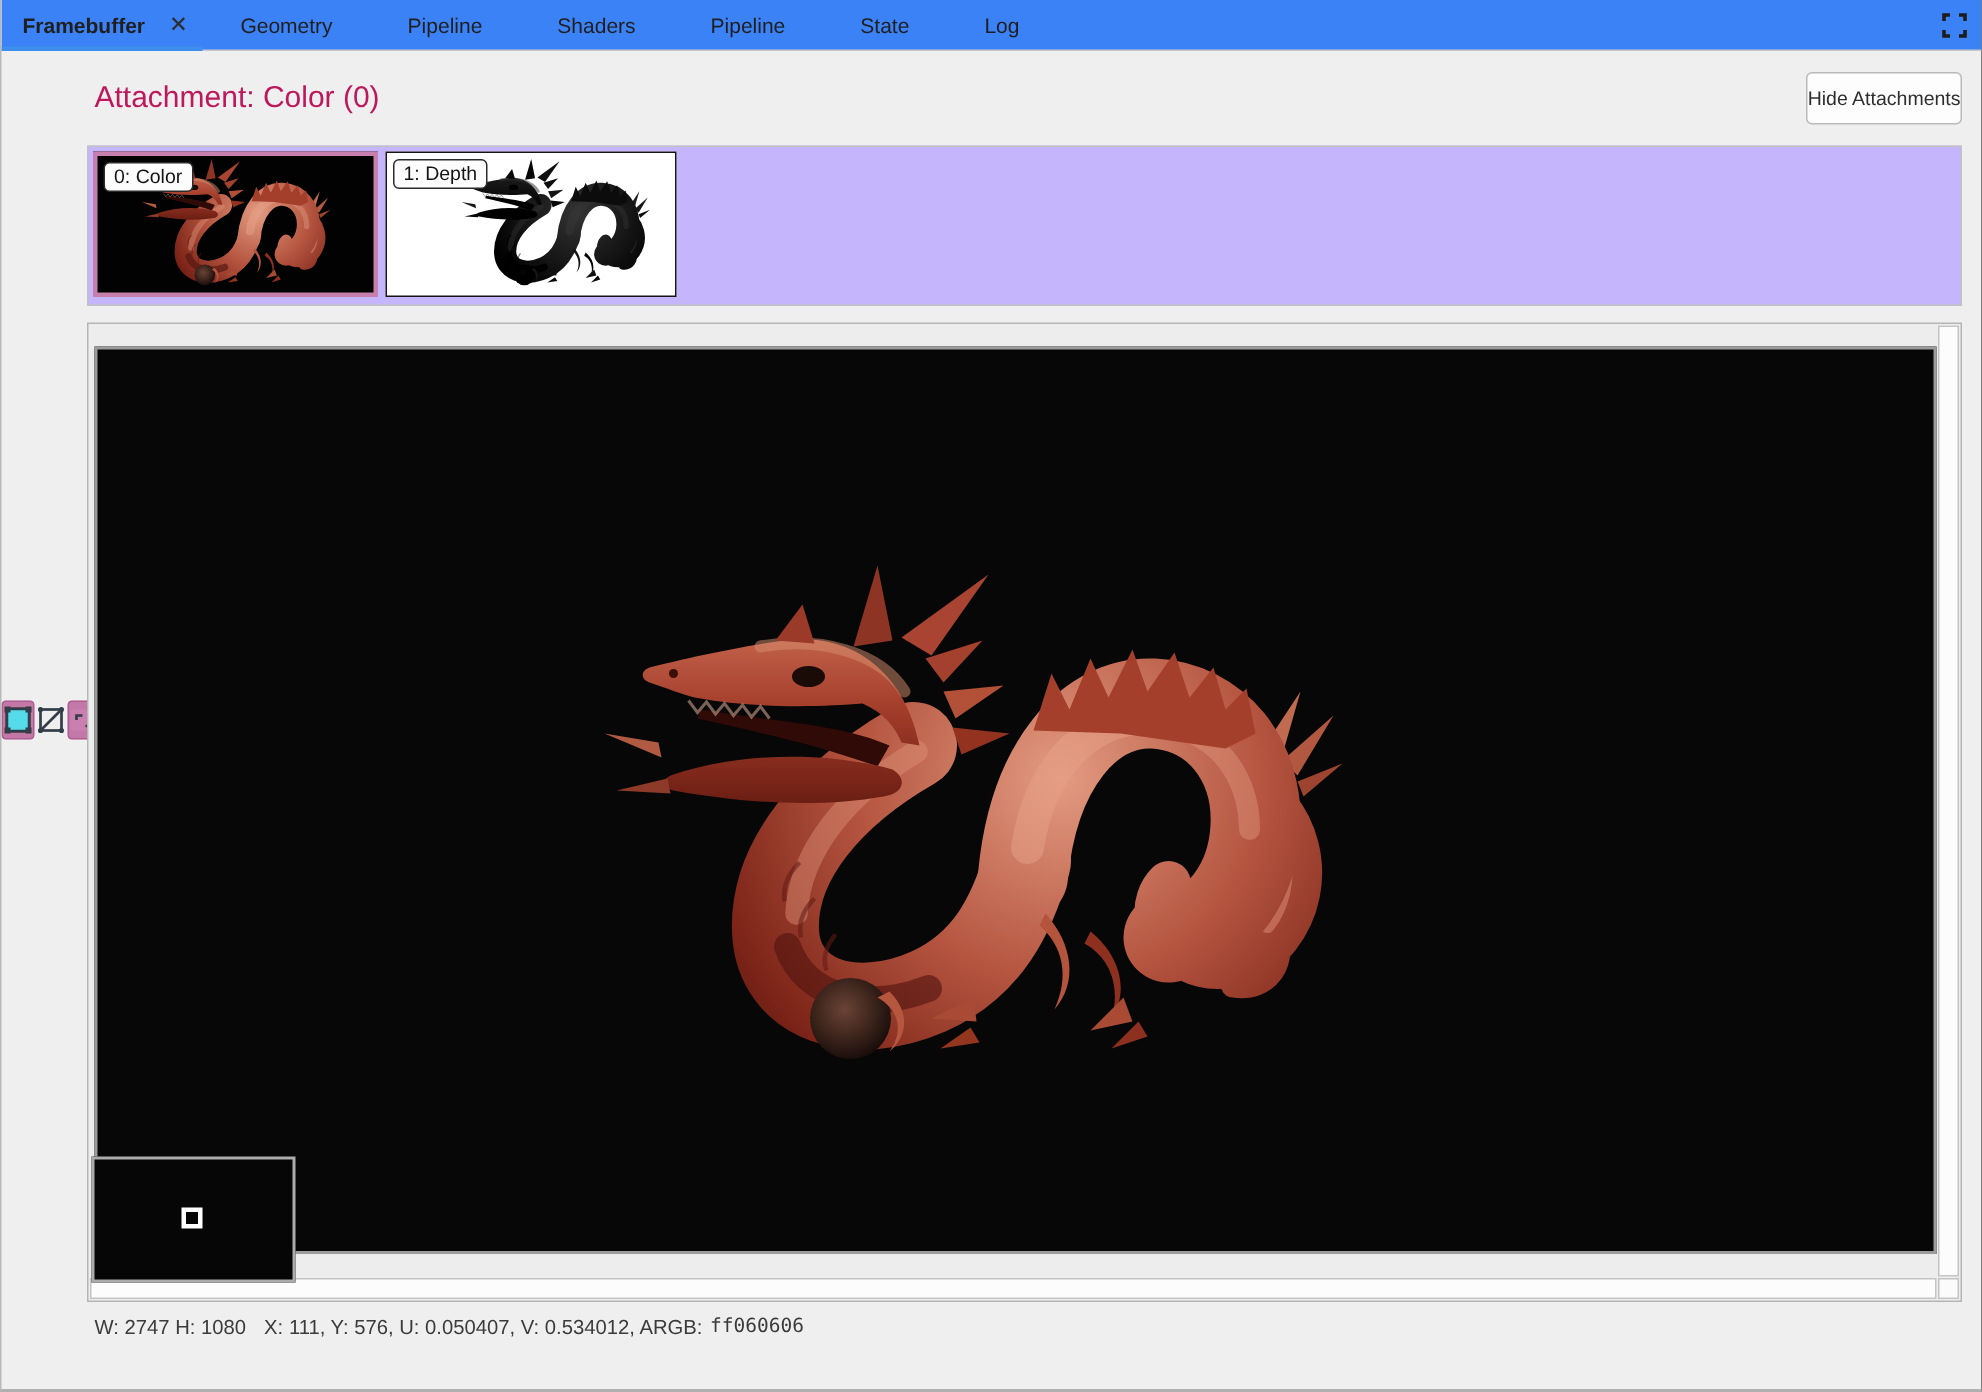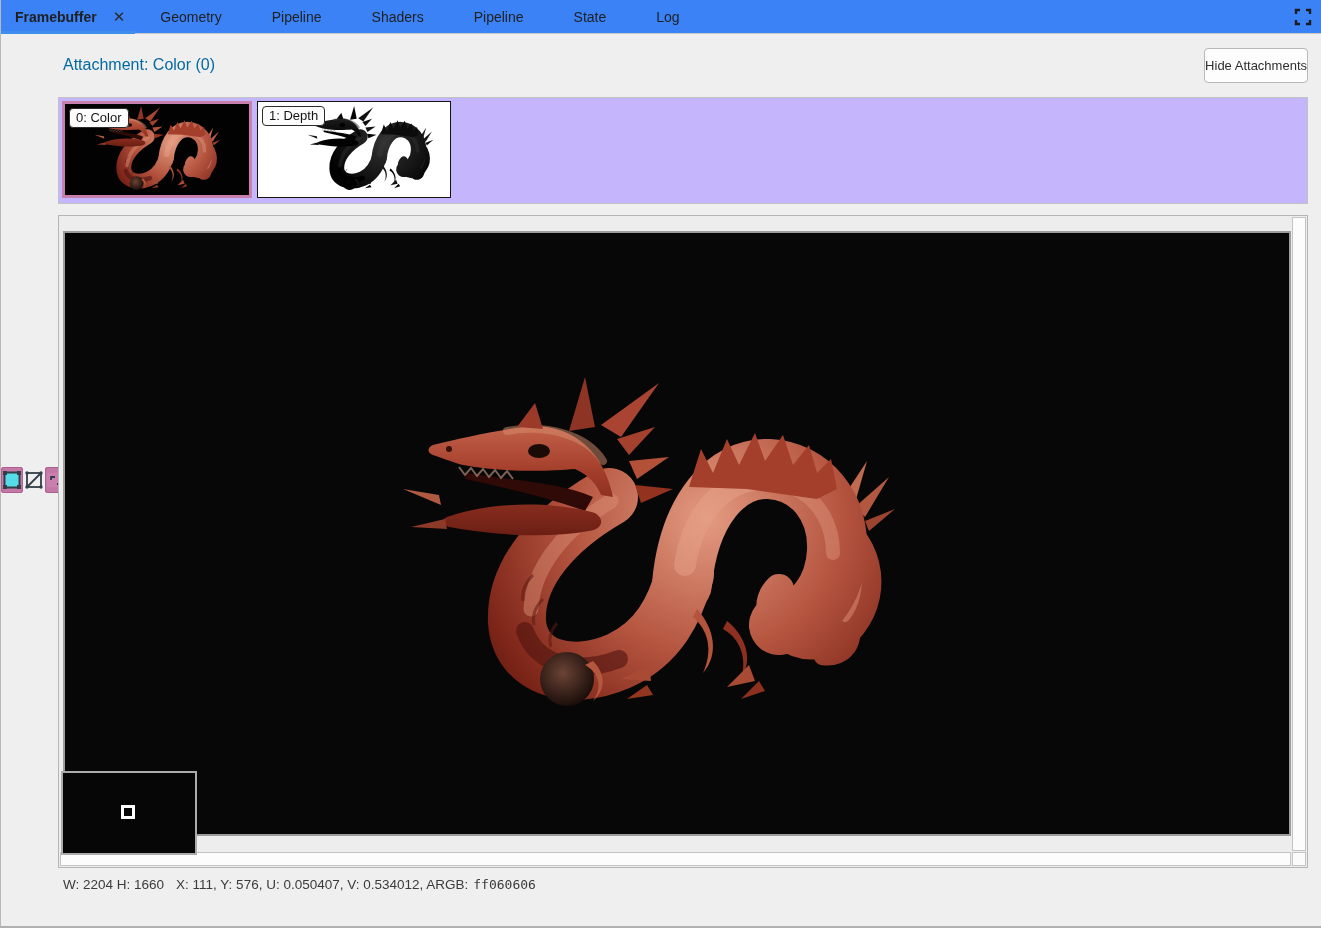--- a/index.html
+++ b/index.html
@@ -16,21 +16,21 @@
   .tab .close{margin-left:16px;font-size:15px;font-weight:normal;color:#2b2b2b;line-height:1;}
   .fsbtn{position:absolute;right:7px;top:6px;width:22px;height:22px;display:flex;align-items:center;justify-content:center;}
   
   .side{position:absolute;left:0;top:33px;width:53px;bottom:0;display:flex;flex-direction:row;align-items:center;}
   .tbtn{width:30px;height:26px;display:flex;align-items:center;justify-content:center;border-radius:3px;margin:0;}
   .tbtn.active{background:#c478a7;box-shadow:inset 0 0 0 1px #ad5f93;}
   .sp11{height:11px;}.sp10{height:10px;}.sp13{height:13px;}.sp16{height:16px;}.sp1{height:1px;}
   
   .main{position:absolute;left:57px;top:33px;right:13px;bottom:0;}
   .attach-row{height:64px;position:relative;display:flex;align-items:center;}
-  .attach-label{font-size:16px;color:#0369a1;padding-left:5px;}
+  .attach-label{font-size:20px;color:#be185d;padding-left:5px;}
   .hide-btn{position:absolute;right:0;top:15px;height:33px;padding:0 0;background:#fdfdfd;border:1px solid #b9b9b9;border-radius:4px;font-size:13px;color:#2e2e2e;font-family:"Liberation Sans",sans-serif;display:flex;align-items:center;}
   
   .thumbstrip{height:107px;background:#c4b5fd;border:1px solid #c2c2c2;box-sizing:border-box;display:flex;padding:3px;gap:5px;}
   .thumb{height:97px;box-sizing:border-box;position:relative;display:flex;align-items:center;justify-content:center;overflow:hidden;}
   .thumb.color{width:190px;border:3px solid #c77fad;background:#020202;}
   .thumb.depth{width:194px;border:1px solid #141414;background:#ffffff;padding-left:32px;}
   .badge{position:absolute;top:4px;left:4px;background:#fcfcfc;border:1px solid #2b2b2b;border-radius:4px;font-size:13px;line-height:18px;padding:0 6px;color:#141414;z-index:2;}
   .thumb svg{display:block;}
   .depth-art{filter:grayscale(1) brightness(0.38) contrast(1.2);}
   
@@ -284,18 +284,18 @@
     </div>
     <div class="pixelctx">
       <div class="marker"></div>
     </div>
     <div class="vscroll"></div>
     <div class="hscroll"></div>
     <div class="scorner"></div>
   </div>
 
   <div class="statusbar">
-    <span class="dims">W: 2204 H: 1660</span>
+    <span class="dims">W: 2747 H: 1080</span>
     <span class="pix">X: 111, Y: 576, U: 0.050407, V: 0.534012, ARGB:</span>
     <span class="argb">ff060606</span>
   </div>
 
 </div>
 
 </body></html>

